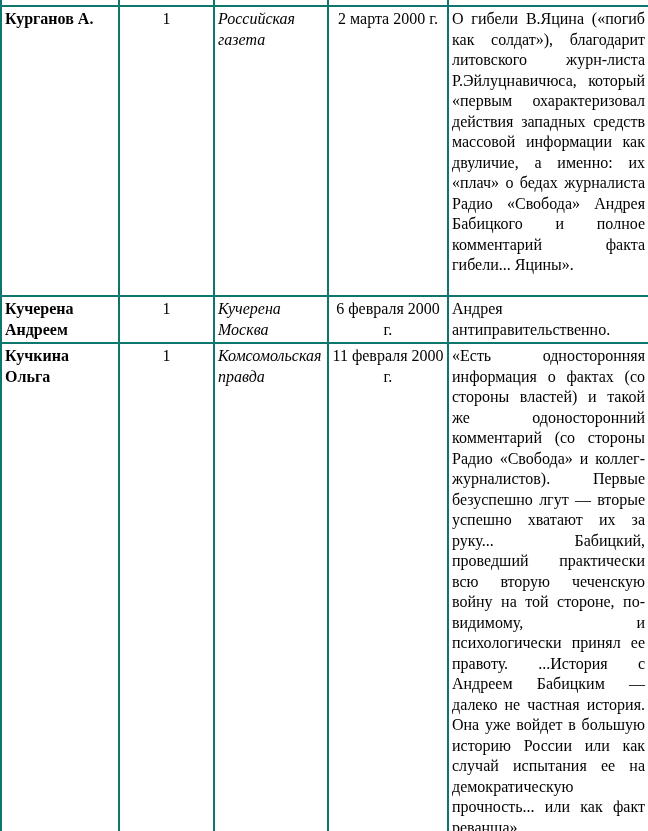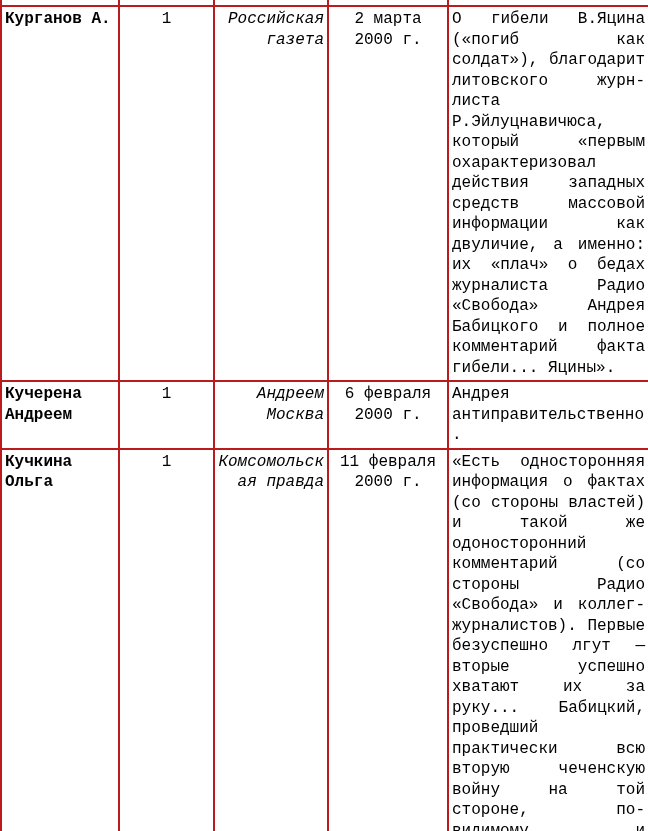--- a/index.html
+++ b/index.html
@@ -13,36 +13,35 @@
     color: #000000;
     font-family: "Liberation Serif", "DejaVu Serif", serif;
   }
   table.doc-table {
     border-collapse: collapse;
     table-layout: fixed;
     width: 648px;
     margin-top: -25px;
   }
   table.doc-table td {
-    border: 2px solid #b91c1c;
+    border: 2px solid #0f766e;
     vertical-align: top;
     padding: 2px 3px;
     font-size: 16px;
     line-height: 20.5px;
     overflow: hidden;
     word-wrap: break-word;
-    font-family: Liberation Mono, monospace;
   }
   tr.r-partial-top  { height: 30px; }
   tr.r1 { height: 290px; }
   tr.r2 { height: 46px; }
   tr.r3 { height: 480px; }
   td.author  { font-weight: bold; text-align: left; }
   td.count   { text-align: center; }
-  td.source  { font-style: italic; text-align: right; padding-left: 2px; padding-right: 2px; }
+  td.source  { font-style: italic; text-align: left; padding-left: 2px; padding-right: 2px; }
   td.date    { text-align: center; }
   td.comment { text-align: justify; padding-left: 4px; padding-right: 4px; }
 </style>
 </head>
 <body>
 
 <div class="page">
   <table class="doc-table">
     <colgroup>
       <col style="width:118px">
@@ -65,21 +64,21 @@
       <td class="author">Курганов А.</td>
       <td class="count">1</td>
       <td class="source">Российская газета</td>
       <td class="date">2 марта 2000 г.</td>
       <td class="comment">О гибели В.Яцина («погиб как солдат»), благодарит литовского журн-листа Р.Эйлуцнавичюса, который «первым охарактеризовал действия западных средств массовой информации как двуличие, а именно: их «плач» о бедах журналиста Радио «Свобода» Андрея Бабицкого и полное комментарий факта гибели... Яцины».</td>
     </tr>
 
     <tr class="r2">
       <td class="author">Кучерена Андреем</td>
       <td class="count">1</td>
-      <td class="source">Андреем Москва</td>
+      <td class="source">Кучерена Москва</td>
       <td class="date">6 февраля 2000 г.</td>
       <td class="comment">Андрея антиправительственно.</td>
     </tr>
 
     <tr class="r3">
       <td class="author">Кучкина Ольга</td>
       <td class="count">1</td>
       <td class="source">Комсомольская правда</td>
       <td class="date">11 февраля 2000 г.</td>
       <td class="comment">«Есть односторонняя информация о фактах (со стороны властей) и такой же одоносторонний комментарий (со стороны Радио «Свобода» и коллег-журналистов). Первые безуспешно лгут — вторые успешно хватают их за руку... Бабицкий, проведший практически всю вторую чеченскую войну на той стороне, по-видимому, и психологически принял ее правоту. ...История с Андреем Бабицким — далеко не частная история. Она уже войдет в большую историю России или как случай испытания ее на демократическую прочность... или как факт реванша».</td>

